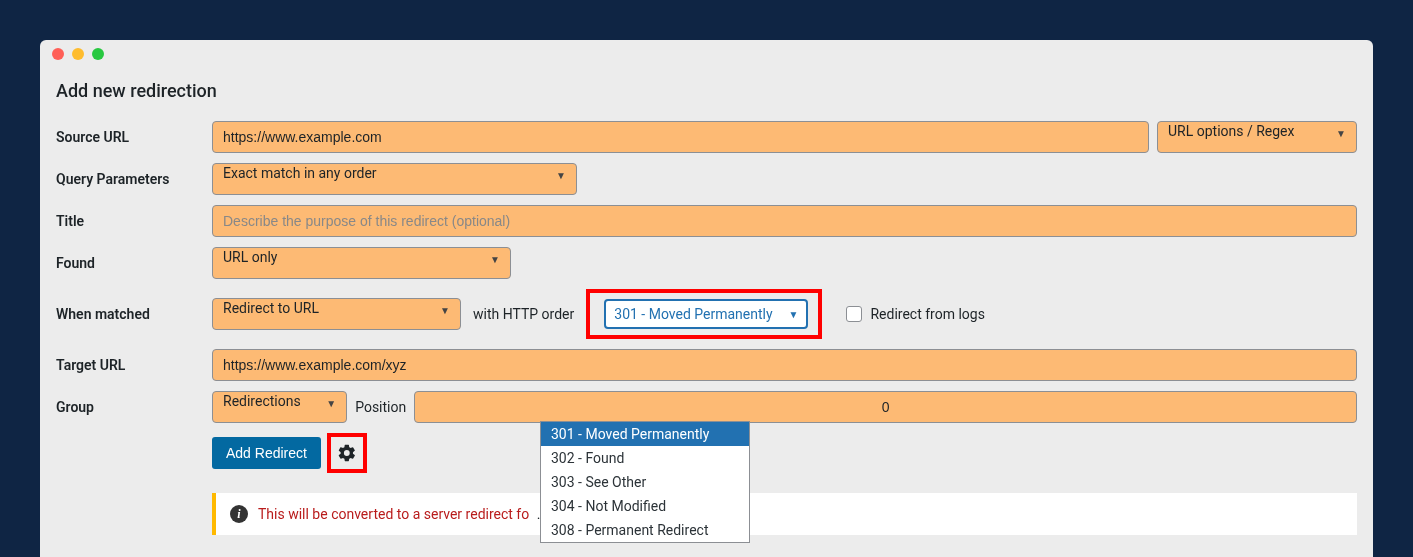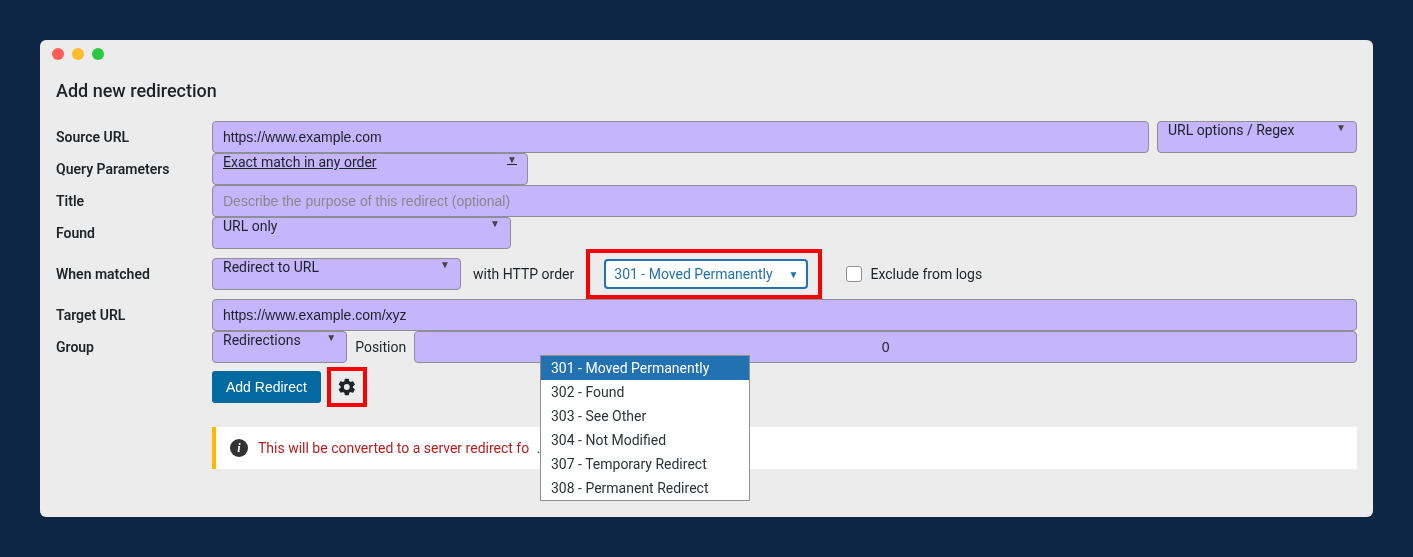--- a/index.html
+++ b/index.html
@@ -31,60 +31,60 @@
     .content { padding: 12px 16px 24px 16px; }
     .page-title {
       font-size: 18px;
       font-weight: 500;
       color: #1d2327;
       margin-bottom: 20px;
     }
     .form-row {
       display: flex;
       align-items: center;
-      margin-bottom: 0;
+      margin-bottom: 10px;
       min-height: 32px;
     }
     .label-col {
       width: 156px;
       font-weight: 600;
       font-size: 14px;
       color: #1d2327;
       padding-right: 8px;
     }
     .field-col {
       flex: 1;
       display: flex;
       align-items: center;
       gap: 8px;
     }
     input[type="text"], .select, .select-btn {
       height: 32px;
       border: 1px solid #8c8f94;
       border-radius: 4px;
-      background: #c4b5fd;
-      font-size: 14px;
-      padding: 0 10px;
+      background: #fdba74;
+      font-size: 14px;
+      padding: 13px 10px;
       color: #1d2327;
     }
     input[type="text"] { width: 100%; }
     input[type="text"]::placeholder { color: #888; }
     .select, .select-btn {
       display: flex;
-      align-items: flex-start;
+      align-items: flex-end;
       justify-content: space-between;
       cursor: pointer;
       position: relative;
     }
     .chev { margin-left: 8px; font-size: 10px; color: #444; }
     .url-options {
       width: 200px;
       flex-shrink: 0;
     }
-    .query-select { width: 316px; text-decoration: underline; }
+    .query-select { width: 365px; }
     .match-select { width: 299px; }
     .when-select { width: 249px; }
     .group-select { width: 160px; }
     .http-code-wrap {
       border: 4px solid #f00;
       padding: 6px 10px 6px 14px;
       display: inline-flex;
       align-items: center;
     }
     .http-code-select {
@@ -255,21 +255,21 @@
         </div>
         <span class="with-text">with HTTP order</span>
         <div class="http-code-wrap">
           <div class="http-code-select">
             <span>301 - Moved Permanently</span>
             <span class="chev">▼</span>
           </div>
         </div>
         <div class="checkbox-wrap">
           <div class="checkbox"></div>
-          <span>Exclude from logs</span>
+          <span>Redirect from logs</span>
         </div>
       </div>
     </div>
 
     <div class="form-row">
       <div class="label-col">Target URL</div>
       <div class="field-col">
         <input type="text" value="https://www.example.com/xyz" style="">
       </div>
     </div>
@@ -292,21 +292,20 @@
         <svg class="gear" viewBox="0 0 24 24">
           <path fill="#1d2327" d="M19.14,12.94a7.07,7.07,0,0,0,.05-.94,7.07,7.07,0,0,0-.05-.94l2.11-1.65a.5.5,0,0,0,.12-.64l-2-3.46a.5.5,0,0,0-.61-.22l-2.49,1a7,7,0,0,0-1.62-.94l-.38-2.65A.5.5,0,0,0,13.77,2H9.77a.5.5,0,0,0-.5.42L8.89,5.07a7,7,0,0,0-1.62.94l-2.49-1a.5.5,0,0,0-.61.22l-2,3.46a.5.5,0,0,0,.12.64L4.4,11a7.07,7.07,0,0,0-.05.94,7.07,7.07,0,0,0,.05.94L2.29,14.53a.5.5,0,0,0-.12.64l2,3.46a.5.5,0,0,0,.61.22l2.49-1a7,7,0,0,0,1.62.94l.38,2.65a.5.5,0,0,0,.5.42h4a.5.5,0,0,0,.5-.42l.38-2.65a7,7,0,0,0,1.62-.94l2.49,1a.5.5,0,0,0,.61-.22l2-3.46a.5.5,0,0,0-.12-.64ZM11.77,15.5A3.5,3.5,0,1,1,15.27,12,3.5,3.5,0,0,1,11.77,15.5Z"></path>
         </svg>
       </div>
 
       <div class="dropdown" id="http-dropdown" style="left:328px; top:-12px;">
           <div class="dropdown-item selected">301 - Moved Permanently</div>
           <div class="dropdown-item">302 - Found</div>
           <div class="dropdown-item">303 - See Other</div>
           <div class="dropdown-item">304 - Not Modified</div>
-          <div class="dropdown-item">307 - Temporary Redirect</div>
           <div class="dropdown-item">308 - Permanent Redirect</div>
         </div>
     </div>
 
     <div class="notice">
       <span class="info-icon">i</span>
       <span>
         <span class="notice-text">This will be converted to a server redirect fo</span>
         <span class="notice-suffix">.</span>
       </span>

